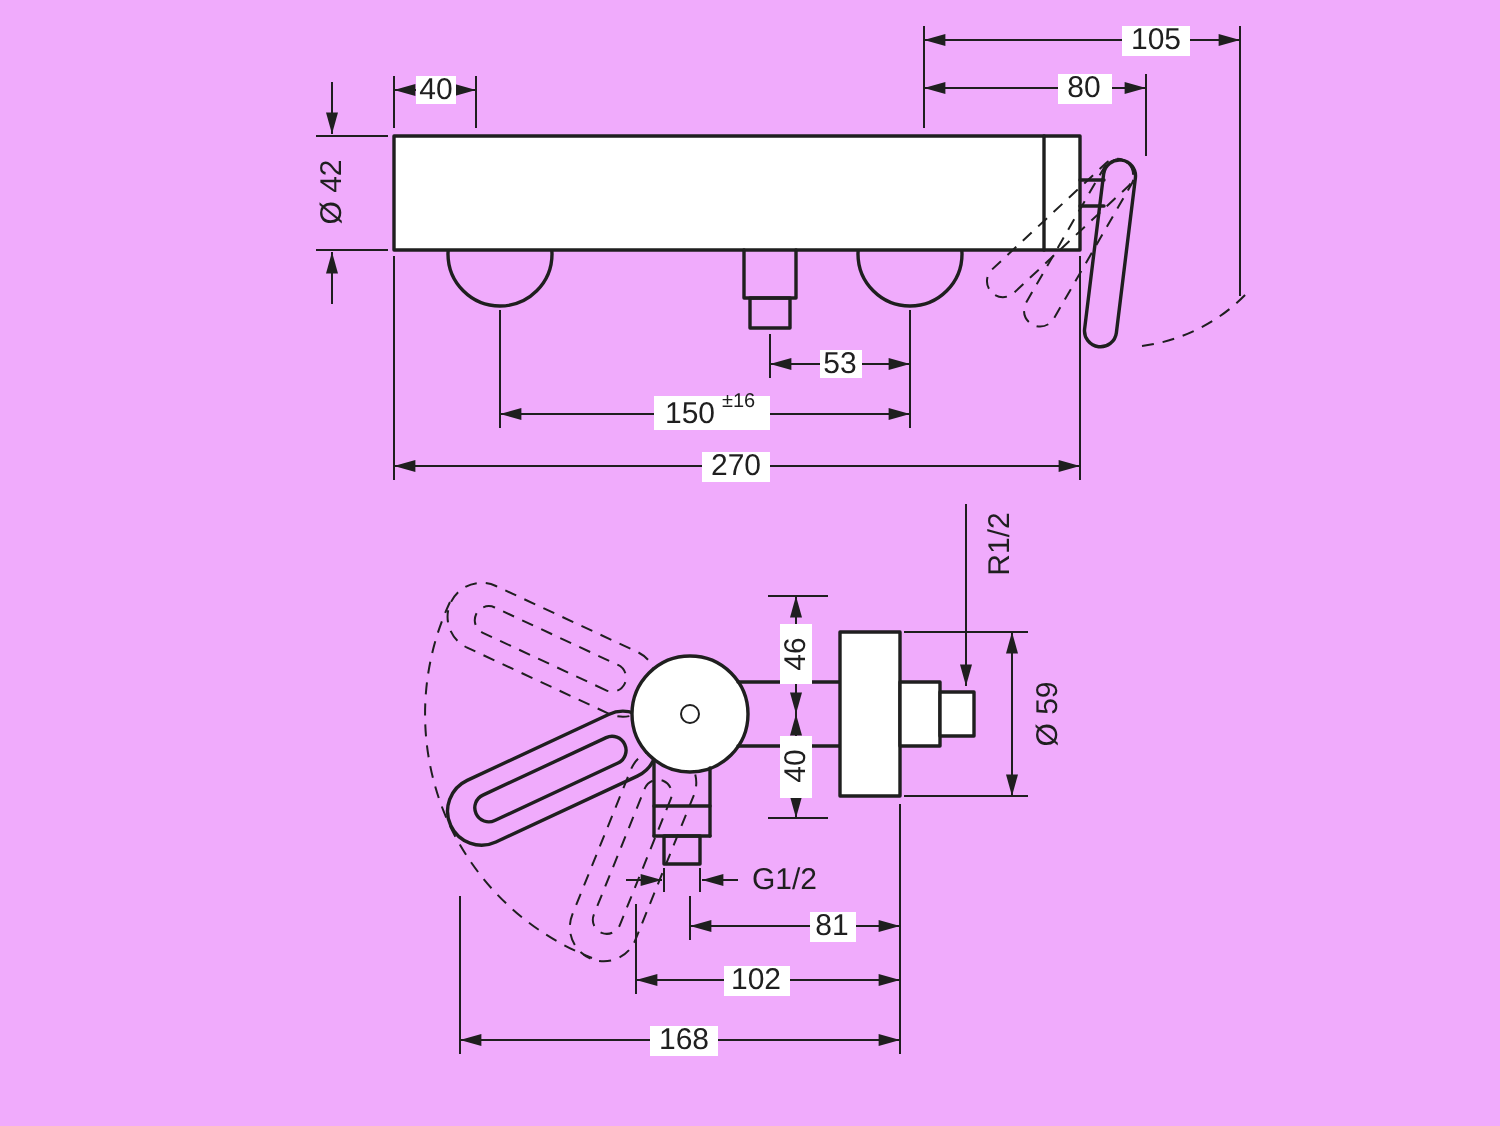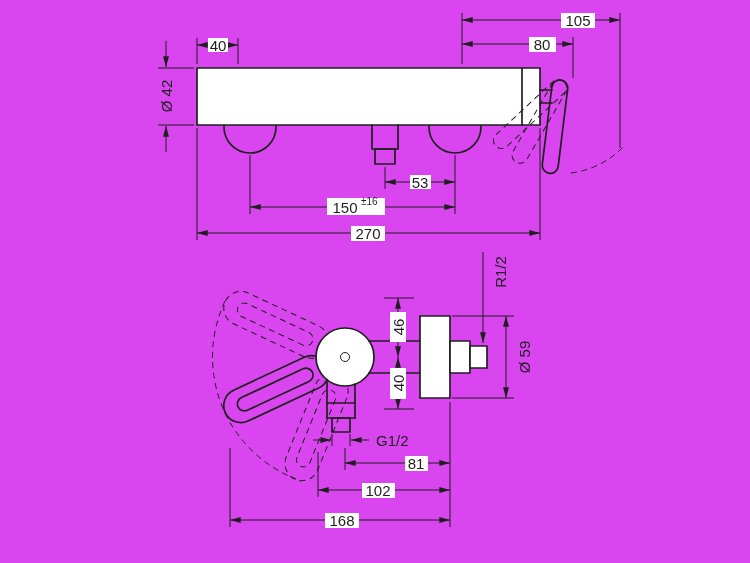--- a/index.html
+++ b/index.html
@@ -1,16 +1,16 @@
 <!DOCTYPE html>
 <html><head>
 <meta charset="utf-8">
 <style>
   html,body{margin:0;padding:0;background:#ffffff;}
-  .canvas{position:relative;width:750px;height:563px;background:#d946ef;overflow:hidden;
+  .canvas{position:relative;width:750px;height:563px;background:#f0abfc;overflow:hidden;
           font-family:"Liberation Sans",sans-serif;}
   svg{position:absolute;inset:0;}
   svg text{font-family:"Liberation Sans",sans-serif;font-size:15px;fill:#1f1f1f;}
   .outline{fill:none;stroke:#1f1f1f;stroke-width:1.7;stroke-linecap:round;stroke-linejoin:round;}
   .outline-f{fill:#ffffff;stroke:#1f1f1f;stroke-width:1.7;stroke-linejoin:round;}
   .dashed{stroke-dasharray:6 4.5;stroke-width:1.4;}
   .thin{fill:none;stroke:#1f1f1f;stroke-width:1;}
   .dim{marker-start:url(#arr);marker-end:url(#arr);}
   .a1{marker-end:url(#arr);}
   .mask{fill:#ffffff;stroke:none;}

